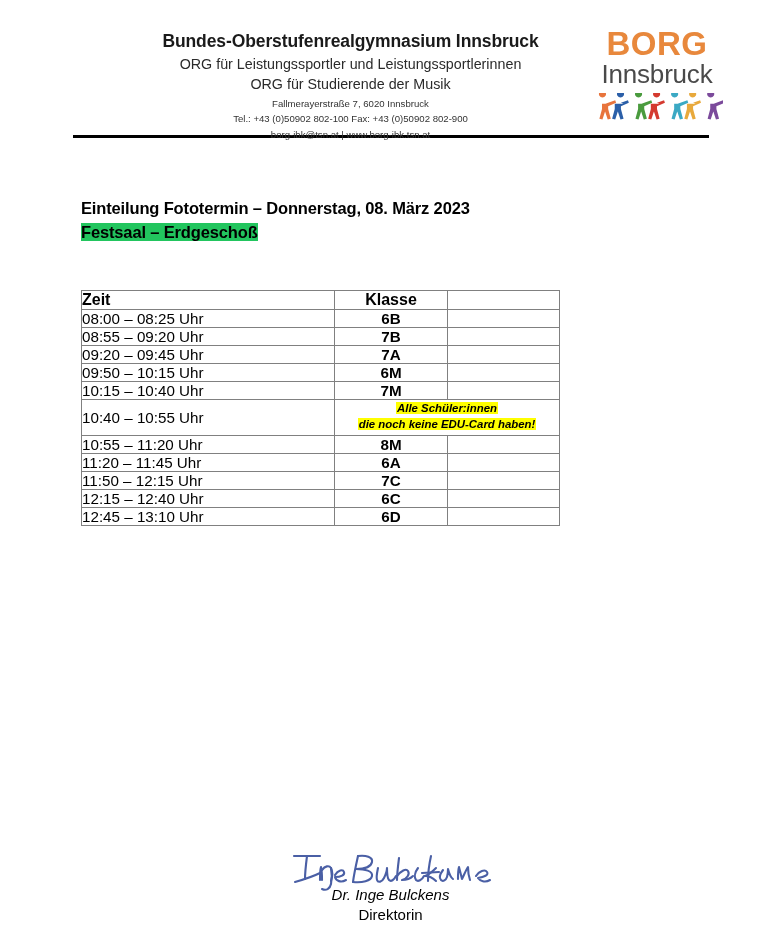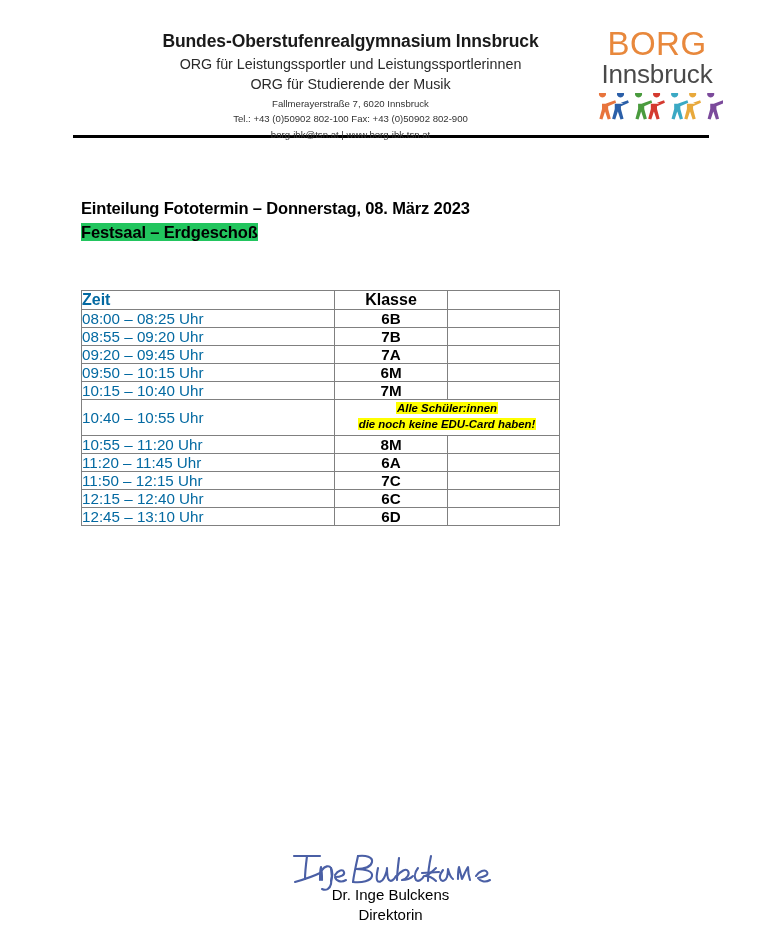--- a/index.html
+++ b/index.html
@@ -51,21 +51,21 @@
   
   .logo {
     position: absolute;
     right: 58px;
     top: 28px;
     width: 132px;
     text-align: center;
   }
   .logo-borg {
     font-size: 33px;
-    font-weight: normal;
+    font-weight: bold;
     color: #E8883C;
     letter-spacing: 0.5px;
     line-height: 0.96;
   }
   .logo-innsbruck {
     font-size: 26px;
     color: #4a4a4a;
     line-height: 1.12;
     letter-spacing: -0.2px;
   }
@@ -114,21 +114,21 @@
     vertical-align: middle;
   }
   .col-zeit  { width: 253px; }
   .col-klasse{ width: 113px; }
   .col-extra { width: 112px; }
 
   .cell-zeit {
     font-size: 15.2px;
     padding: 9px 0 9px 11px;
     white-space: nowrap;
-    color: #0369a1;
+    color: #000000;
     margin-top: 18px;
   }
   .cell-klasse {
     font-size: 15.2px;
     font-weight: bold;
     text-align: center;
     padding: 9px 0;
     color: #000;
   }
   th.cell-zeit, th.cell-klasse {
@@ -164,20 +164,21 @@
     top: 846px;
     text-align: center;
   }
   .sig-svg { display: block; margin: 0 auto; }
   .sig-name {
     font-size: 15px;
     line-height: 1.33;
     color: #000;
     margin-top: -9px;
     position: relative;
+    font-style: italic;
   }
   .sig-role {
     font-size: 15px;
     line-height: 1.33;
     color: #000;
   }
 </style>
 </head>
 <body>
 

